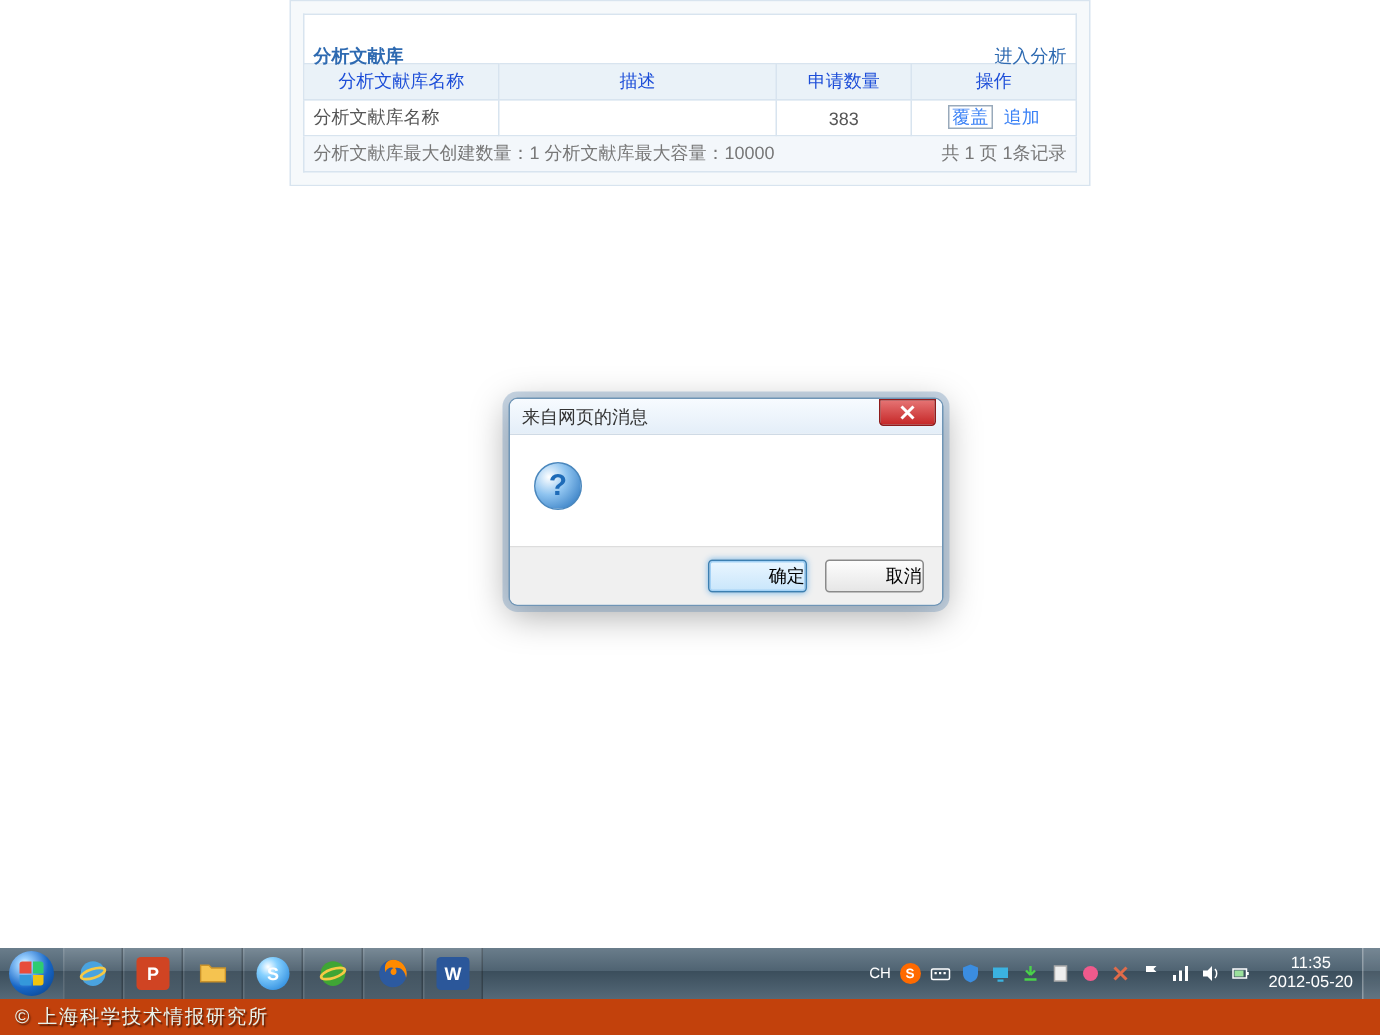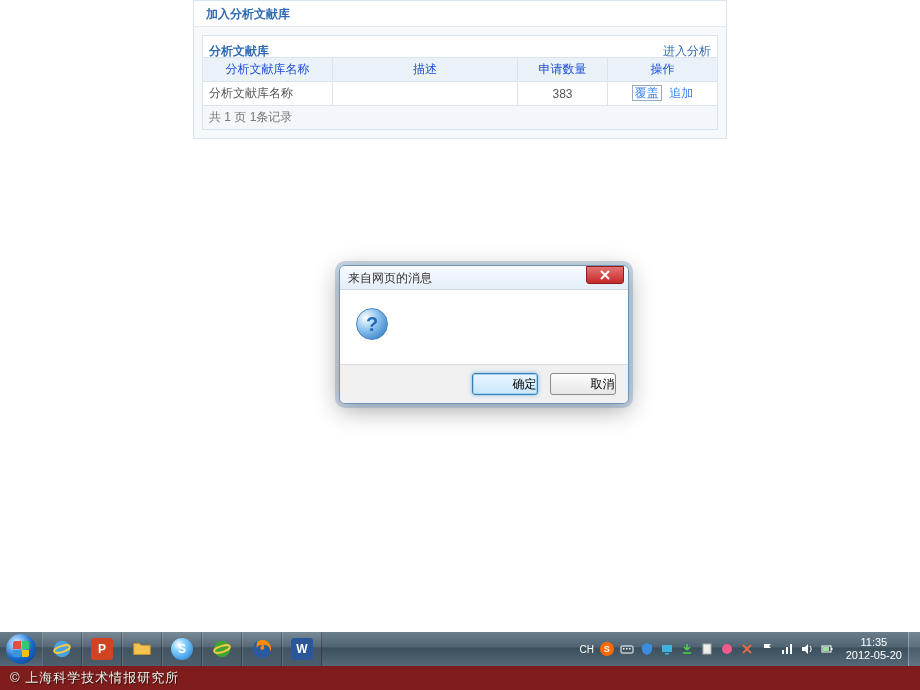--- a/index.html
+++ b/index.html
@@ -27,21 +27,21 @@
     font-weight: bold;
     border-bottom: 1px solid #e2ecf4;
   }
   .panel-body {
     padding: 8px 8px 8px 8px;
     background: #f6f9fb;
   }
   .sub-header {
     display: flex; justify-content: space-between;
     height: 22px; line-height: 22px;
-    padding: 4px 6px;
+    padding: 16px 6px;
     background: #fff;
     border: 1px solid #d8e4ef;
     border-bottom: none;
     color: #2e6ab1;
     font-weight: bold;
   }
   .sub-header a { color: #2e6ab1; font-weight: normal; text-decoration: none; }
   table.grid {
     width: 100%;
     border-collapse: collapse;
@@ -183,37 +183,36 @@
   .show-desktop {
     width: 12px; height: 100%;
     border-left: 1px solid rgba(255,255,255,0.3);
     background: rgba(255,255,255,0.08);
   }
 
   
   .footer-bar {
     position: absolute; left: 0; bottom: 0;
     width: 100%; height: 24px;
-    background: #7f1d1d;
+    background: #c2410c;
     color: #e8f3ec;
     display: flex; align-items: center;
     padding: 0 10px;
     font-size: 13px;
     letter-spacing: 1px;
     text-shadow: 1px 1px 1px rgba(0,0,0,0.6);
   }
 
   
   .ic { display:inline-flex; align-items:center; justify-content:center; }
 </style>
 </head>
 <body>
 
 <div class="panel">
-  <div class="panel-header">加入分析文献库</div>
   <div class="panel-body">
     <div class="sub-header">
       <span>分析文献库</span>
       <a href="#">进入分析</a>
     </div>
     <table class="grid">
       <thead>
         <tr>
           <th style="width:130px">分析文献库名称</th>
           <th>描述</th>
@@ -227,20 +226,21 @@
           <td></td>
           <td>383</td>
           <td>
             <a href="#" class="op-link boxed">覆盖</a>
             <a href="#" class="op-link">追加</a>
           </td>
         </tr>
       </tbody>
     </table>
     <div class="footer-row">
+      <span>分析文献库最大创建数量：1 分析文献库最大容量：10000</span>
       <span>共 1 页 1条记录</span>
     </div>
   </div>
 </div>
 
 <div class="overlay-dialog">
   <div class="dlg-title">
     <span>来自网页的消息</span>
     <div class="dlg-close">
       <svg viewBox="0 0 10 10">

